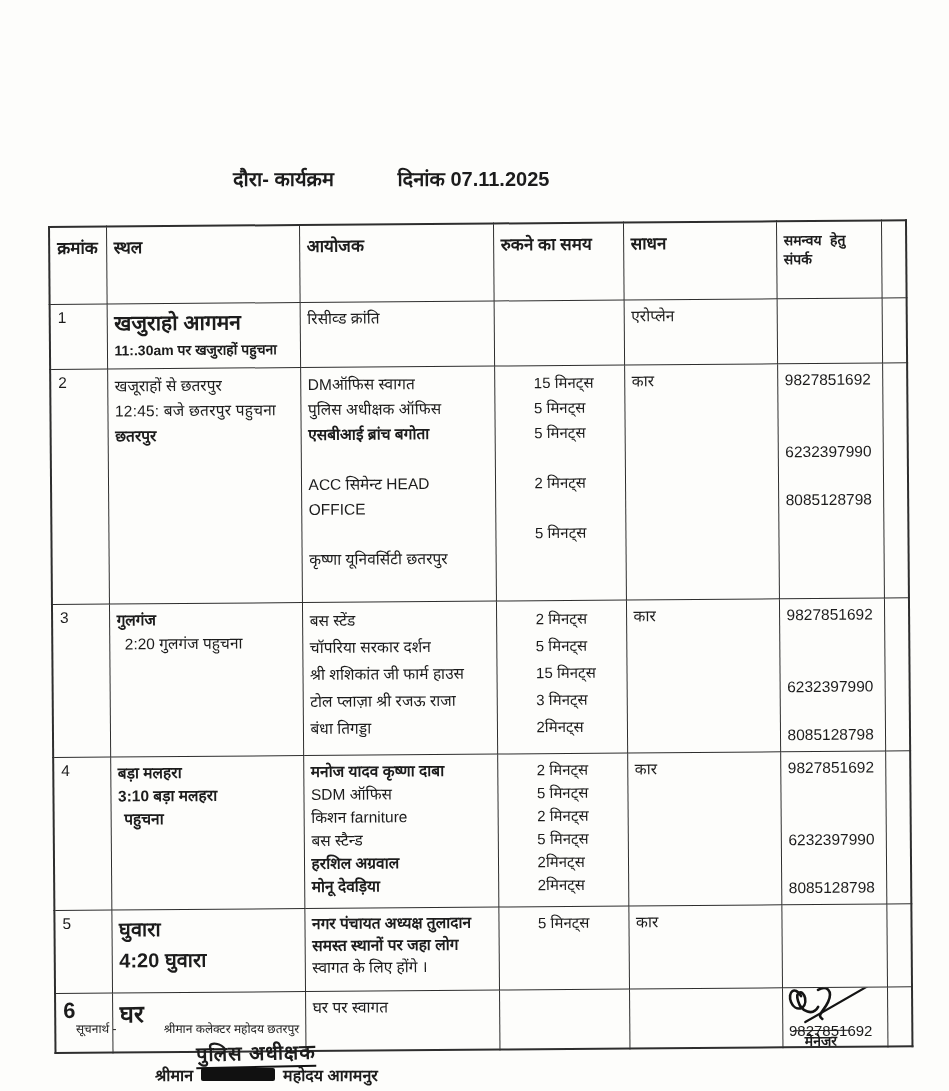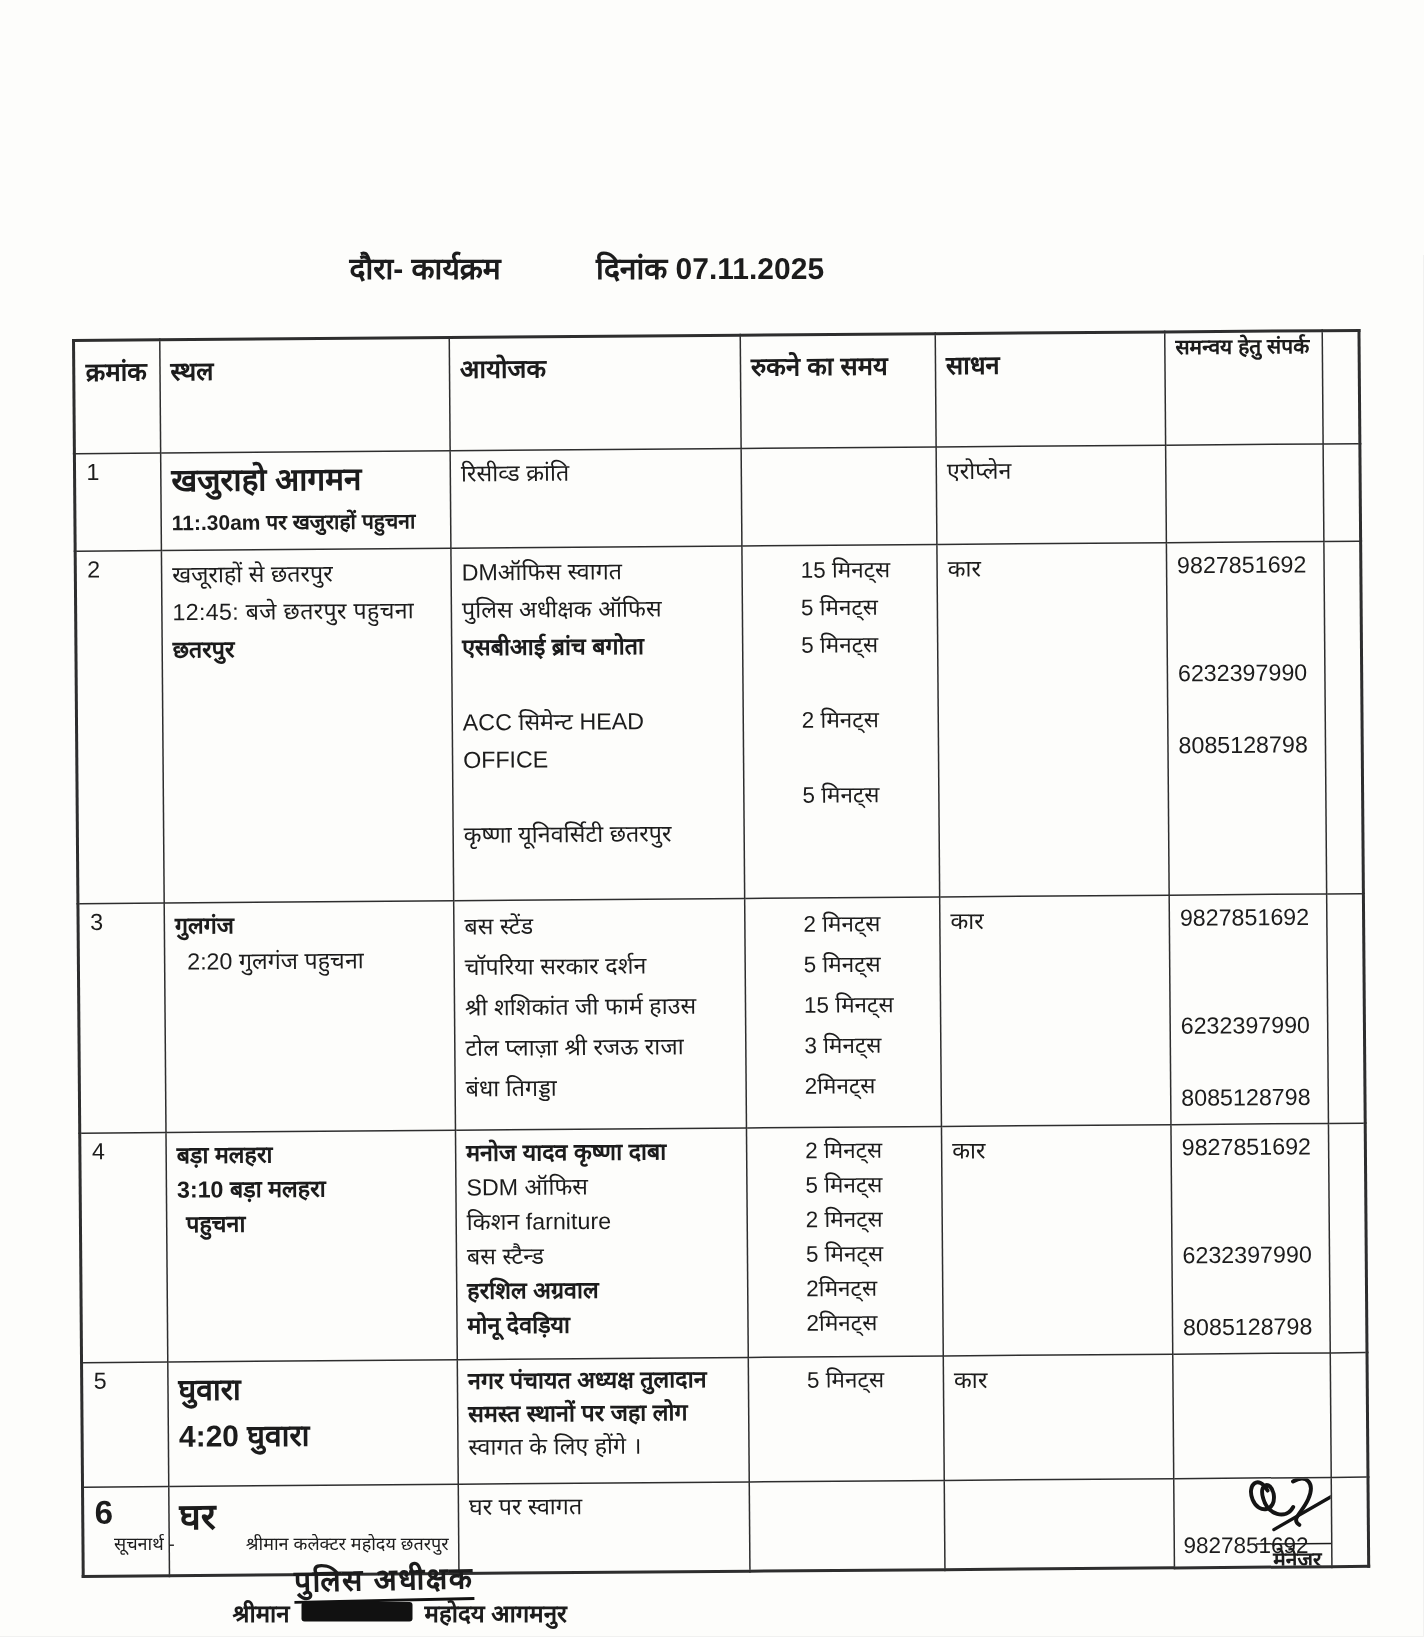--- a/index.html
+++ b/index.html
@@ -33,21 +33,21 @@
   }
   table.schedule th,table.schedule td{
     border:1.6px solid #2e2e2e;
     vertical-align:top;text-align:left;
     padding:4px 7px;
     font-size:15.5px;
     overflow:hidden;
   }
   table.schedule{border:2px solid #2e2e2e;}
   tr.header-row th{font-size:17px;font-weight:bold;height:62px;padding-top:8px;}
-  tr.header-row th.cell-sampark{font-size:14px;padding-top:0;line-height:1.35;}
+  tr.header-row th.cell-sampark{font-size:14px;padding-top:10px;line-height:1.35;font-family:Liberation Mono, monospace;}
   .cell-sno{font-size:15px;padding-left:9px;}
   .line{line-height:24px;min-height:24px;white-space:nowrap;}
   
   tr.row-1 td{height:56px;}
   tr.row-2 td{height:226px;}
   tr.row-3 td{height:141px;}
   tr.row-4 td{height:139px;}
   tr.row-5 td{height:74px;}
   tr.row-6 td{height:50px;}
   
@@ -73,21 +73,21 @@
   tr.row-4 .cell-ayojak .line:nth-child(5),
   tr.row-4 .cell-ayojak .line:nth-child(6){font-weight:bold;}
   tr.row-5 .cell-ayojak .line{white-space:normal;line-height:22px;min-height:22px;}
   tr.row-5 .cell-ayojak .line:nth-child(1),
   tr.row-5 .cell-ayojak .line:nth-child(2){font-weight:bold;}
   .cell-samay .line{font-size:15px;margin-left:32px;}
   .cell-sampark{font-size:15px;}
   .cell-sadhan{font-size:15.5px;}
   
   .sig-cell{position:relative;}
-  .sig-wrap{position:absolute;left:2px;top:-8px;width:100px;margin-left:44px;}
+  .sig-wrap{position:absolute;left:2px;top:-8px;width:100px;}
   .sig-label{
     font-size:14px;font-weight:bold;
     border-top:1.6px solid #1c1c1c;
     width:56px;text-align:center;margin-left:8px;margin-top:-6px;
   }
   
   .footer-line1{position:absolute;top:1020px;left:76px;font-size:12px;font-weight:normal;}
   .footer-line1 .addr1{margin-left:44px;}
   .footer-phone{position:absolute;top:1022px;left:789px;font-size:15px;}
   .handwritten{

